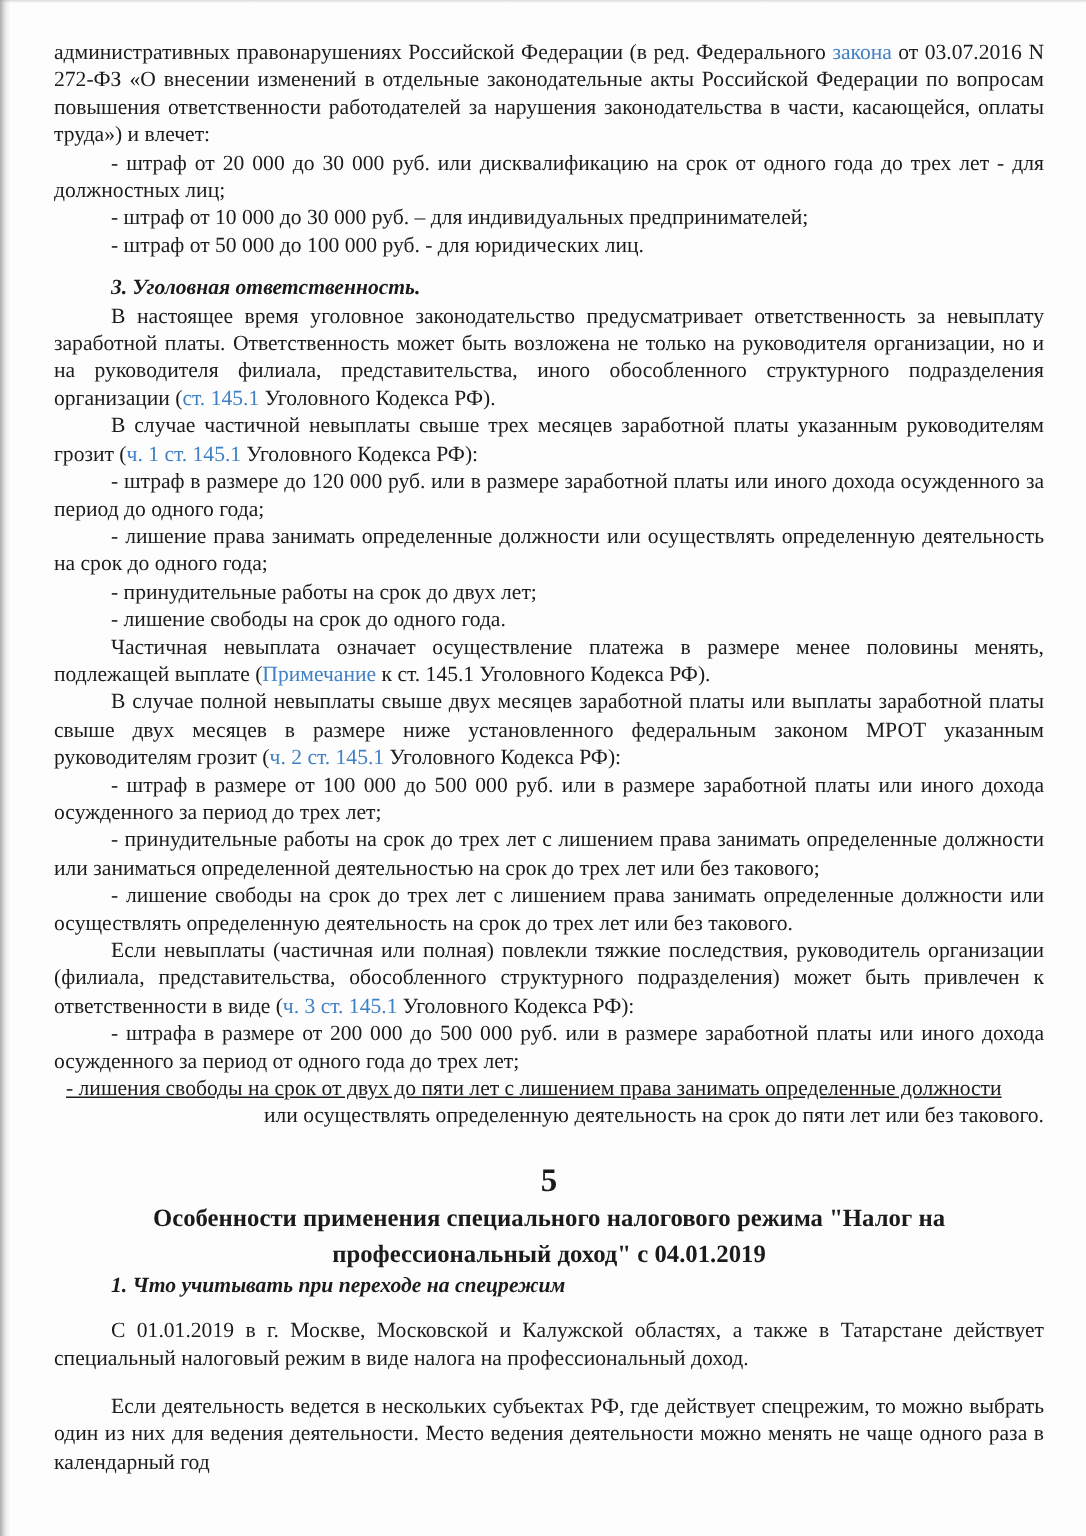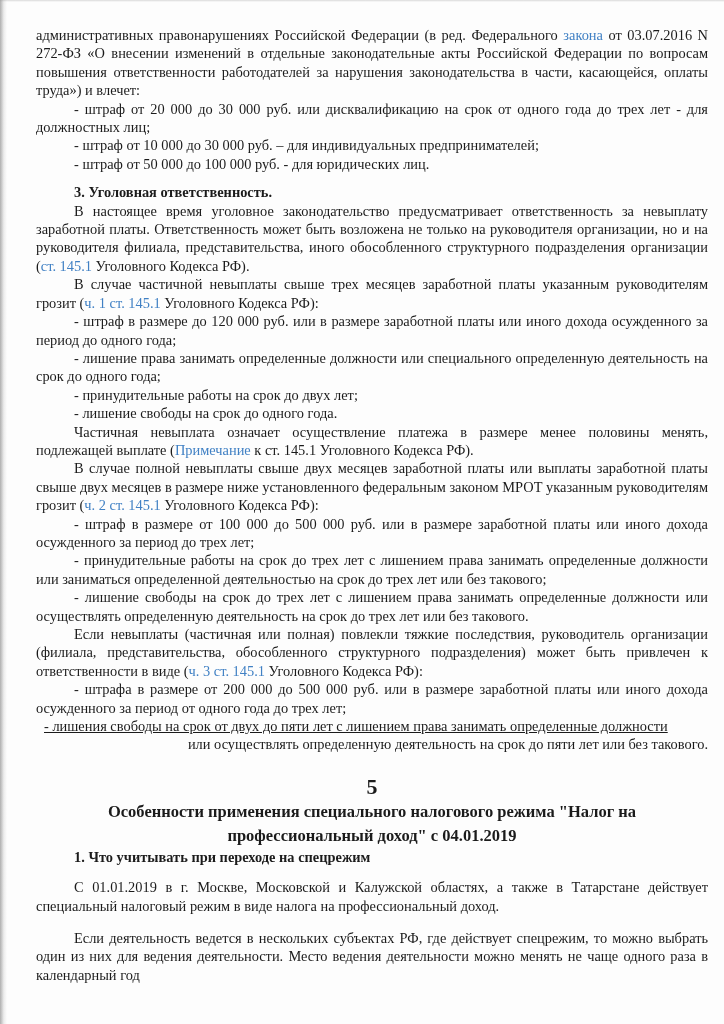--- a/index.html
+++ b/index.html
@@ -25,28 +25,28 @@
     pointer-events: none;
   }
   .scan-top {
     position: absolute;
     left: 0; top: 0; right: 0;
     height: 2px;
     background: linear-gradient(to bottom, rgba(150,150,150,0.35), rgba(255,255,255,0));
     pointer-events: none;
   }
   .page {
-    padding: 26px 16px 0 36px;
+    padding: 26px 28px 0 36px;
   }
   p {
     margin: 0;
     text-align: justify;
   }
   .ind { text-indent: 38px; }
-  .bold { font-weight: bold; }
+  .bold { font-weight: bold; font-style: italic; }
   .sec-heading { margin-top: 10px; }
   a.link {
     color: var(--link-color, #4080c4);
     text-decoration: none;
     cursor: pointer;
   }
   .b12-first {
     text-align: left;
     margin-left: 8px;
     text-decoration: underline;
@@ -87,21 +87,21 @@
   <p class="ind">- штраф от 10 000 до 30 000 руб. – для индивидуальных предпринимателей;</p>
   <p class="ind">- штраф от 50 000 до 100 000 руб. - для юридических лиц.</p>
 
   <p class="ind bold sec-heading">3. Уголовная ответственность.</p>
 
   <p class="ind"><span>В настоящее время уголовное законодательство предусматривает ответственность за невыплату заработной платы. Ответственность может быть возложена не только на руководителя организации, но и на руководителя филиала, представительства, иного обособленного структурного подразделения организации (</span><a class="link">ст. 145.1</a><span> Уголовного Кодекса РФ).</span></p>
 
   <p class="ind"><span>В случае частичной невыплаты свыше трех месяцев заработной платы указанным руководителям грозит (</span><a class="link">ч. 1 ст. 145.1</a><span> Уголовного Кодекса РФ):</span></p>
 
   <p class="ind">- штраф в размере до 120 000 руб. или в размере заработной платы или иного дохода осужденного за период до одного года;</p>
-  <p class="ind">- лишение права занимать определенные должности или специального определенную деятельность на срок до одного года;</p>
+  <p class="ind">- лишение права занимать определенные должности или осуществлять определенную деятельность на срок до одного года;</p>
   <p class="ind">- принудительные работы на срок до двух лет;</p>
   <p class="ind">- лишение свободы на срок до одного года.</p>
 
   <p class="ind"><span>Частичная невыплата означает осуществление платежа в размере менее половины менять, подлежащей выплате (</span><a class="link">Примечание</a><span> к ст. 145.1 Уголовного Кодекса РФ).</span></p>
 
   <p class="ind"><span>В случае полной невыплаты свыше двух месяцев заработной платы или выплаты заработной платы свыше двух месяцев в размере ниже установленного федеральным законом МРОТ указанным руководителям грозит (</span><a class="link">ч. 2 ст. 145.1</a><span> Уголовного Кодекса РФ):</span></p>
 
   <p class="ind">- штраф в размере от 100 000 до 500 000 руб. или в размере заработной платы или иного дохода осужденного за период до трех лет;</p>
   <p class="ind">- принудительные работы на срок до трех лет с лишением права занимать определенные должности или заниматься определенной деятельностью на срок до трех лет или без такового;</p>
   <p class="ind">- лишение свободы на срок до трех лет с лишением права занимать определенные должности или осуществлять определенную деятельность на срок до трех лет или без такового.</p>

